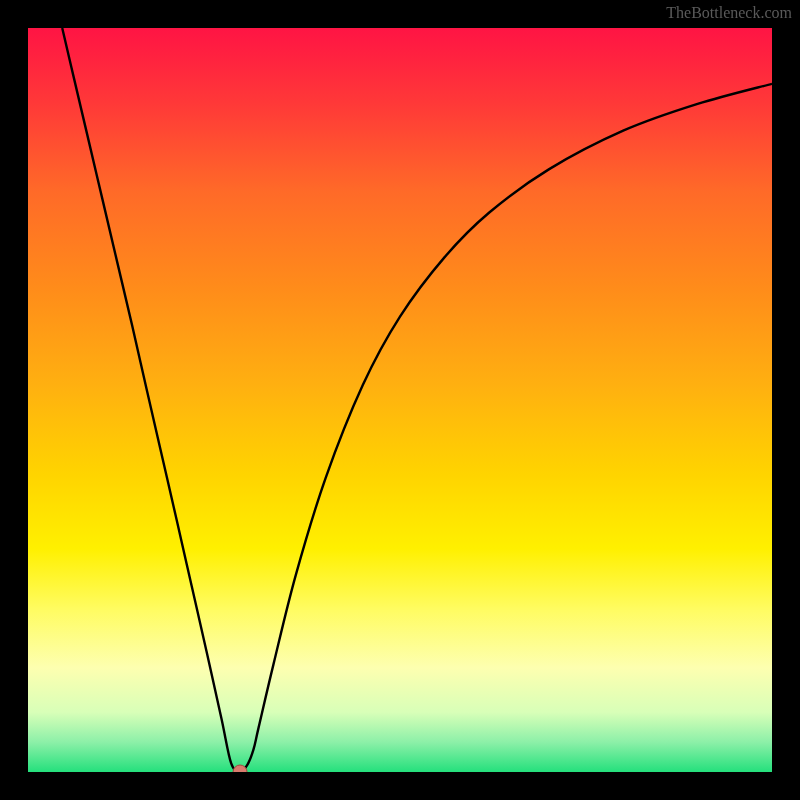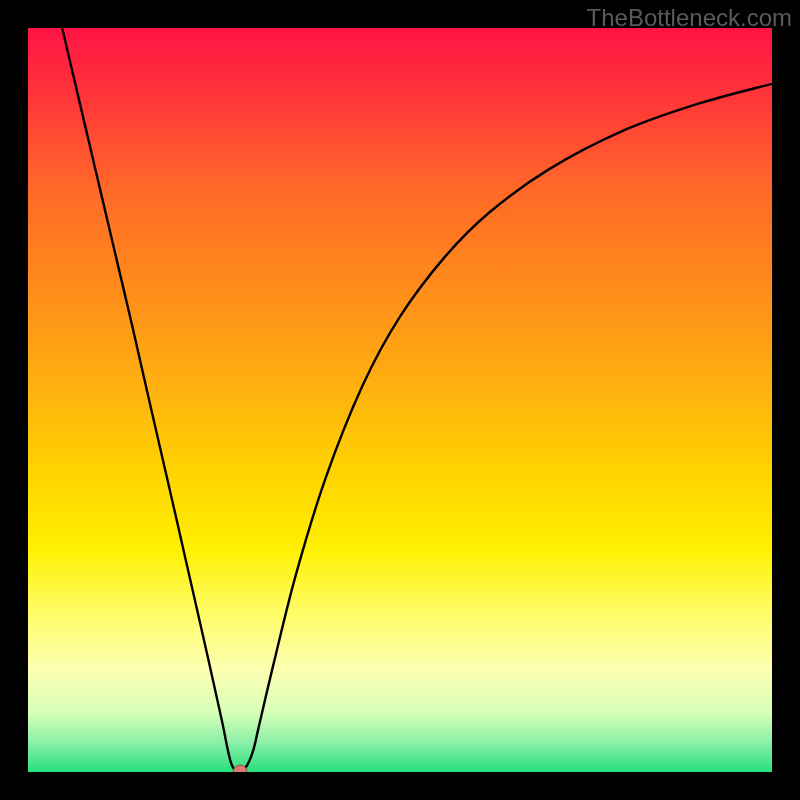--- a/index.html
+++ b/index.html
@@ -9,23 +9,24 @@
     height: 800px;
     background: #000;
     position: relative;
     font-family: Arial, Helvetica, sans-serif;
   }
   .watermark {
     position: absolute;
     top: 4px;
     right: 8px;
     color: #5a5a5a;
-    font-size: 24px;
+    font-size: 16px;
     font-weight: 500;
     z-index: 10;
+    font-family: Liberation Serif, serif;
   }
   .plot-area {
     position: absolute;
     left: 28px;
     top: 28px;
     width: 744px;
     height: 744px;
     overflow: hidden;
   }
   .plot-area svg {

